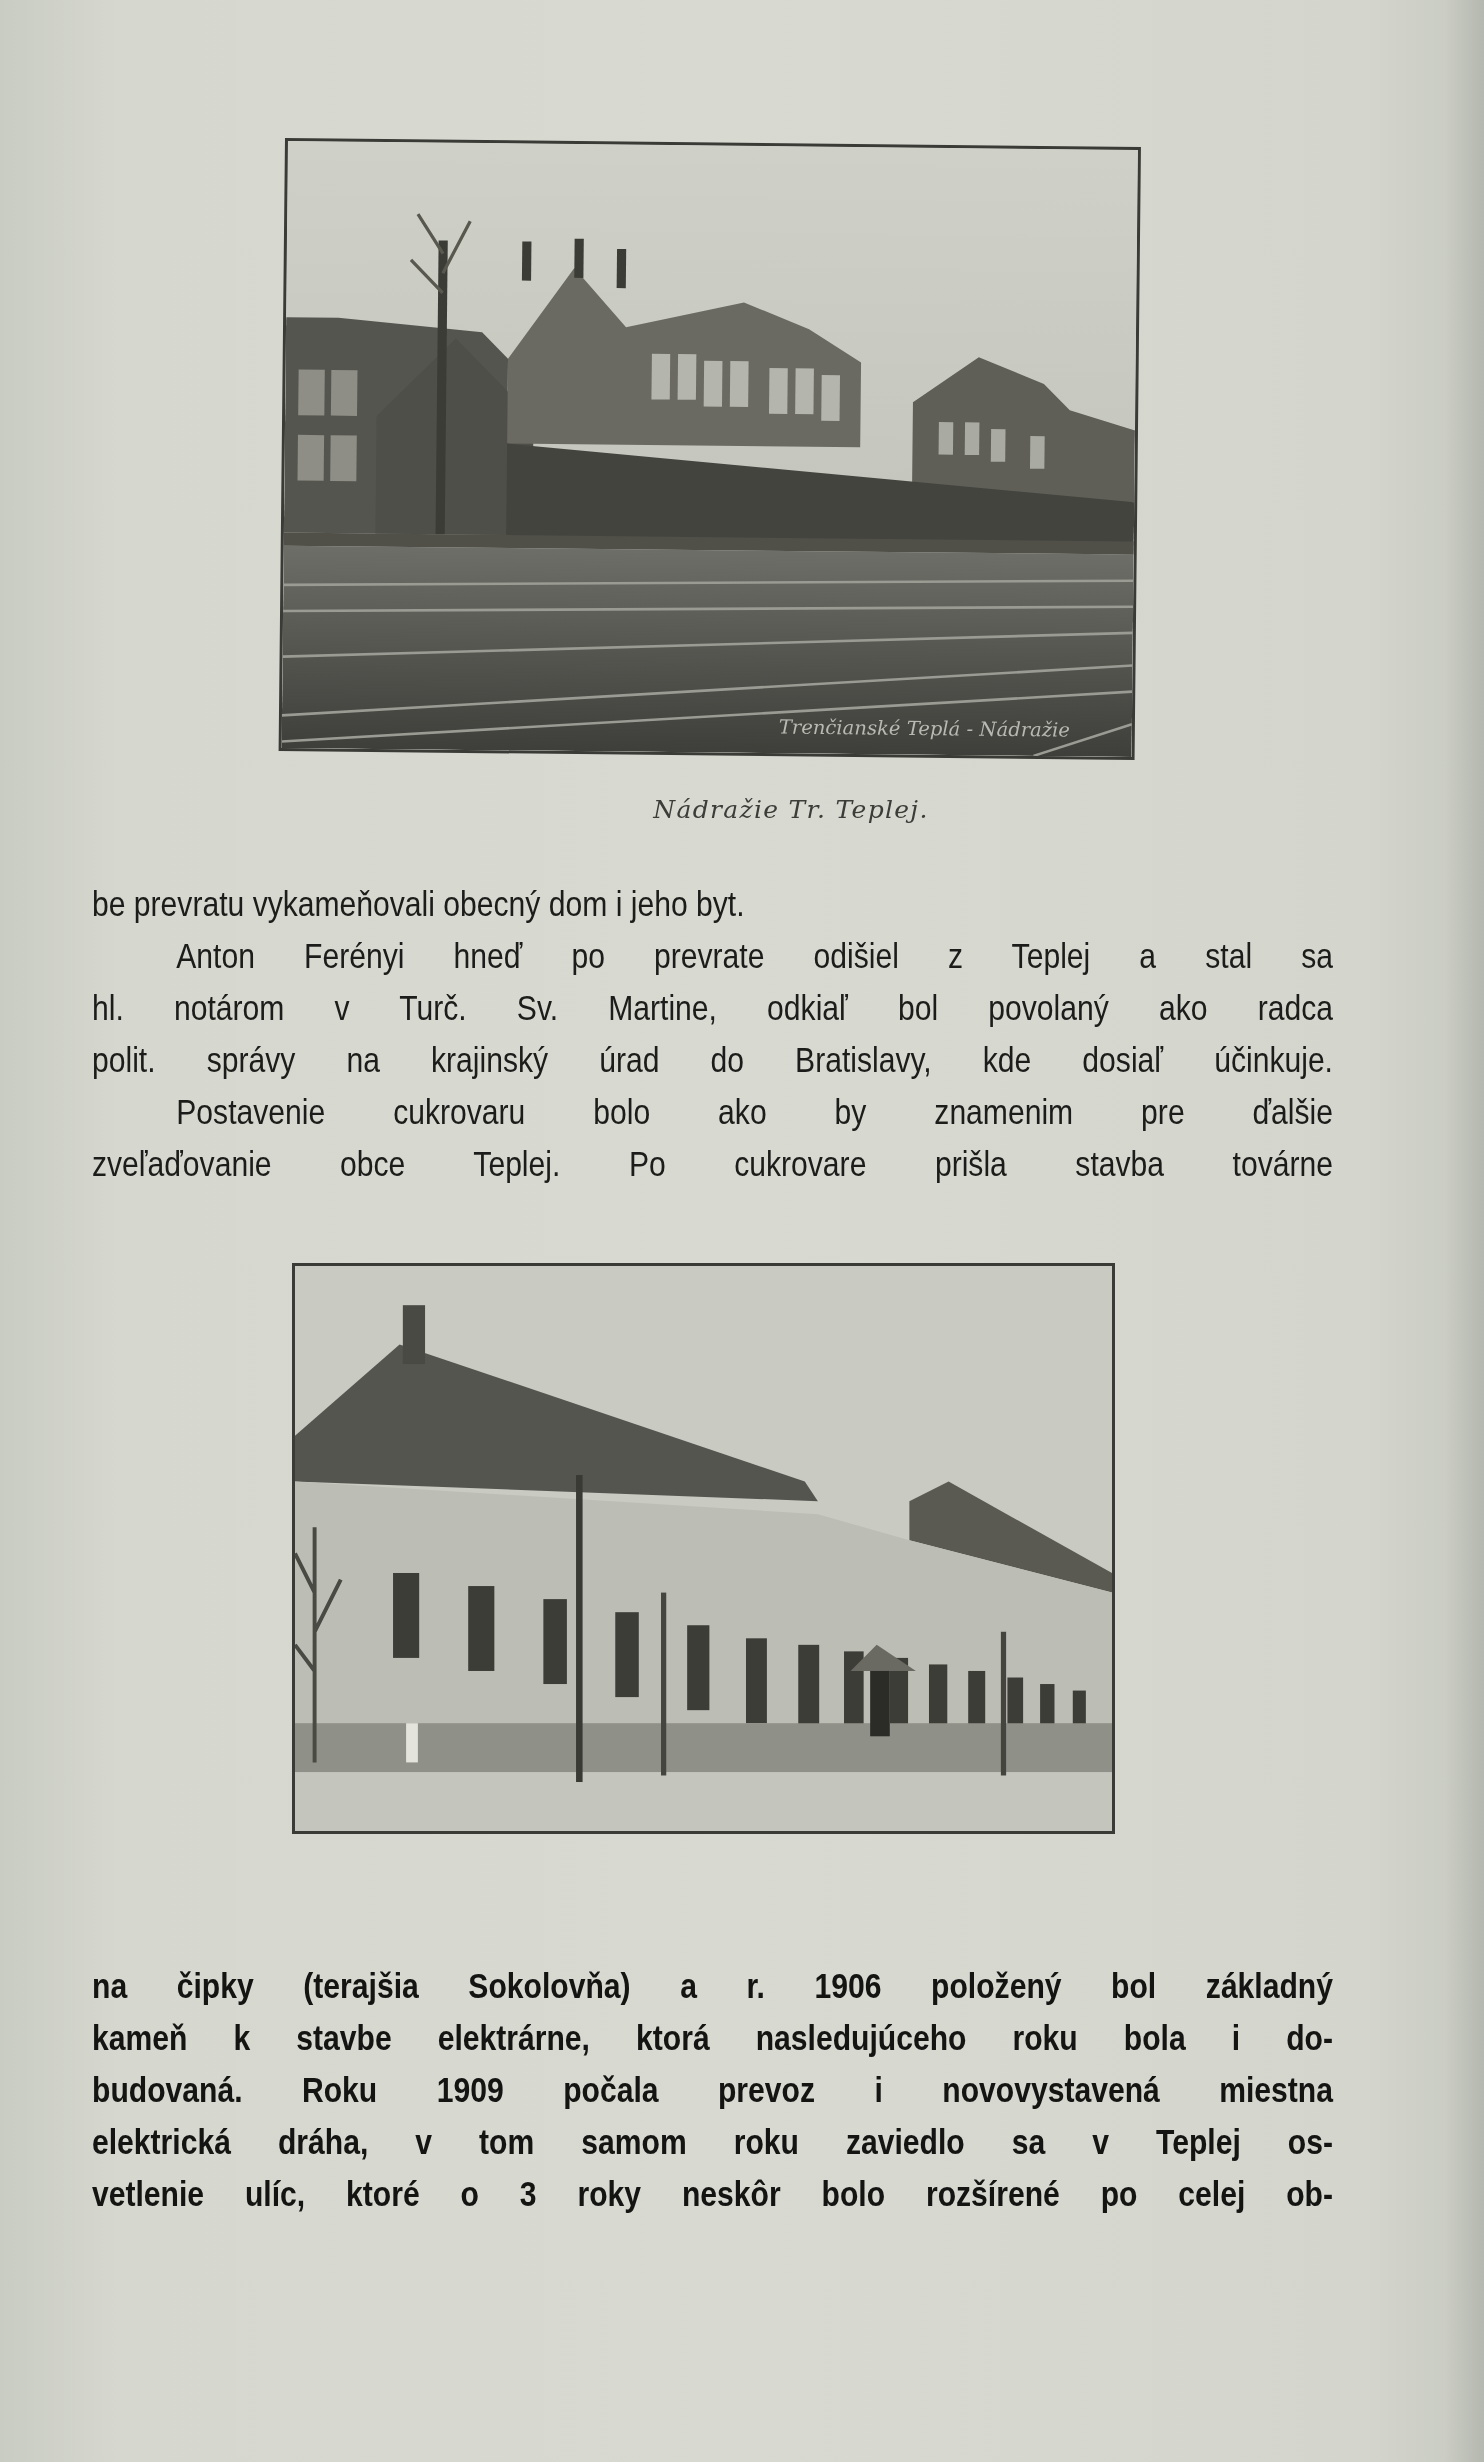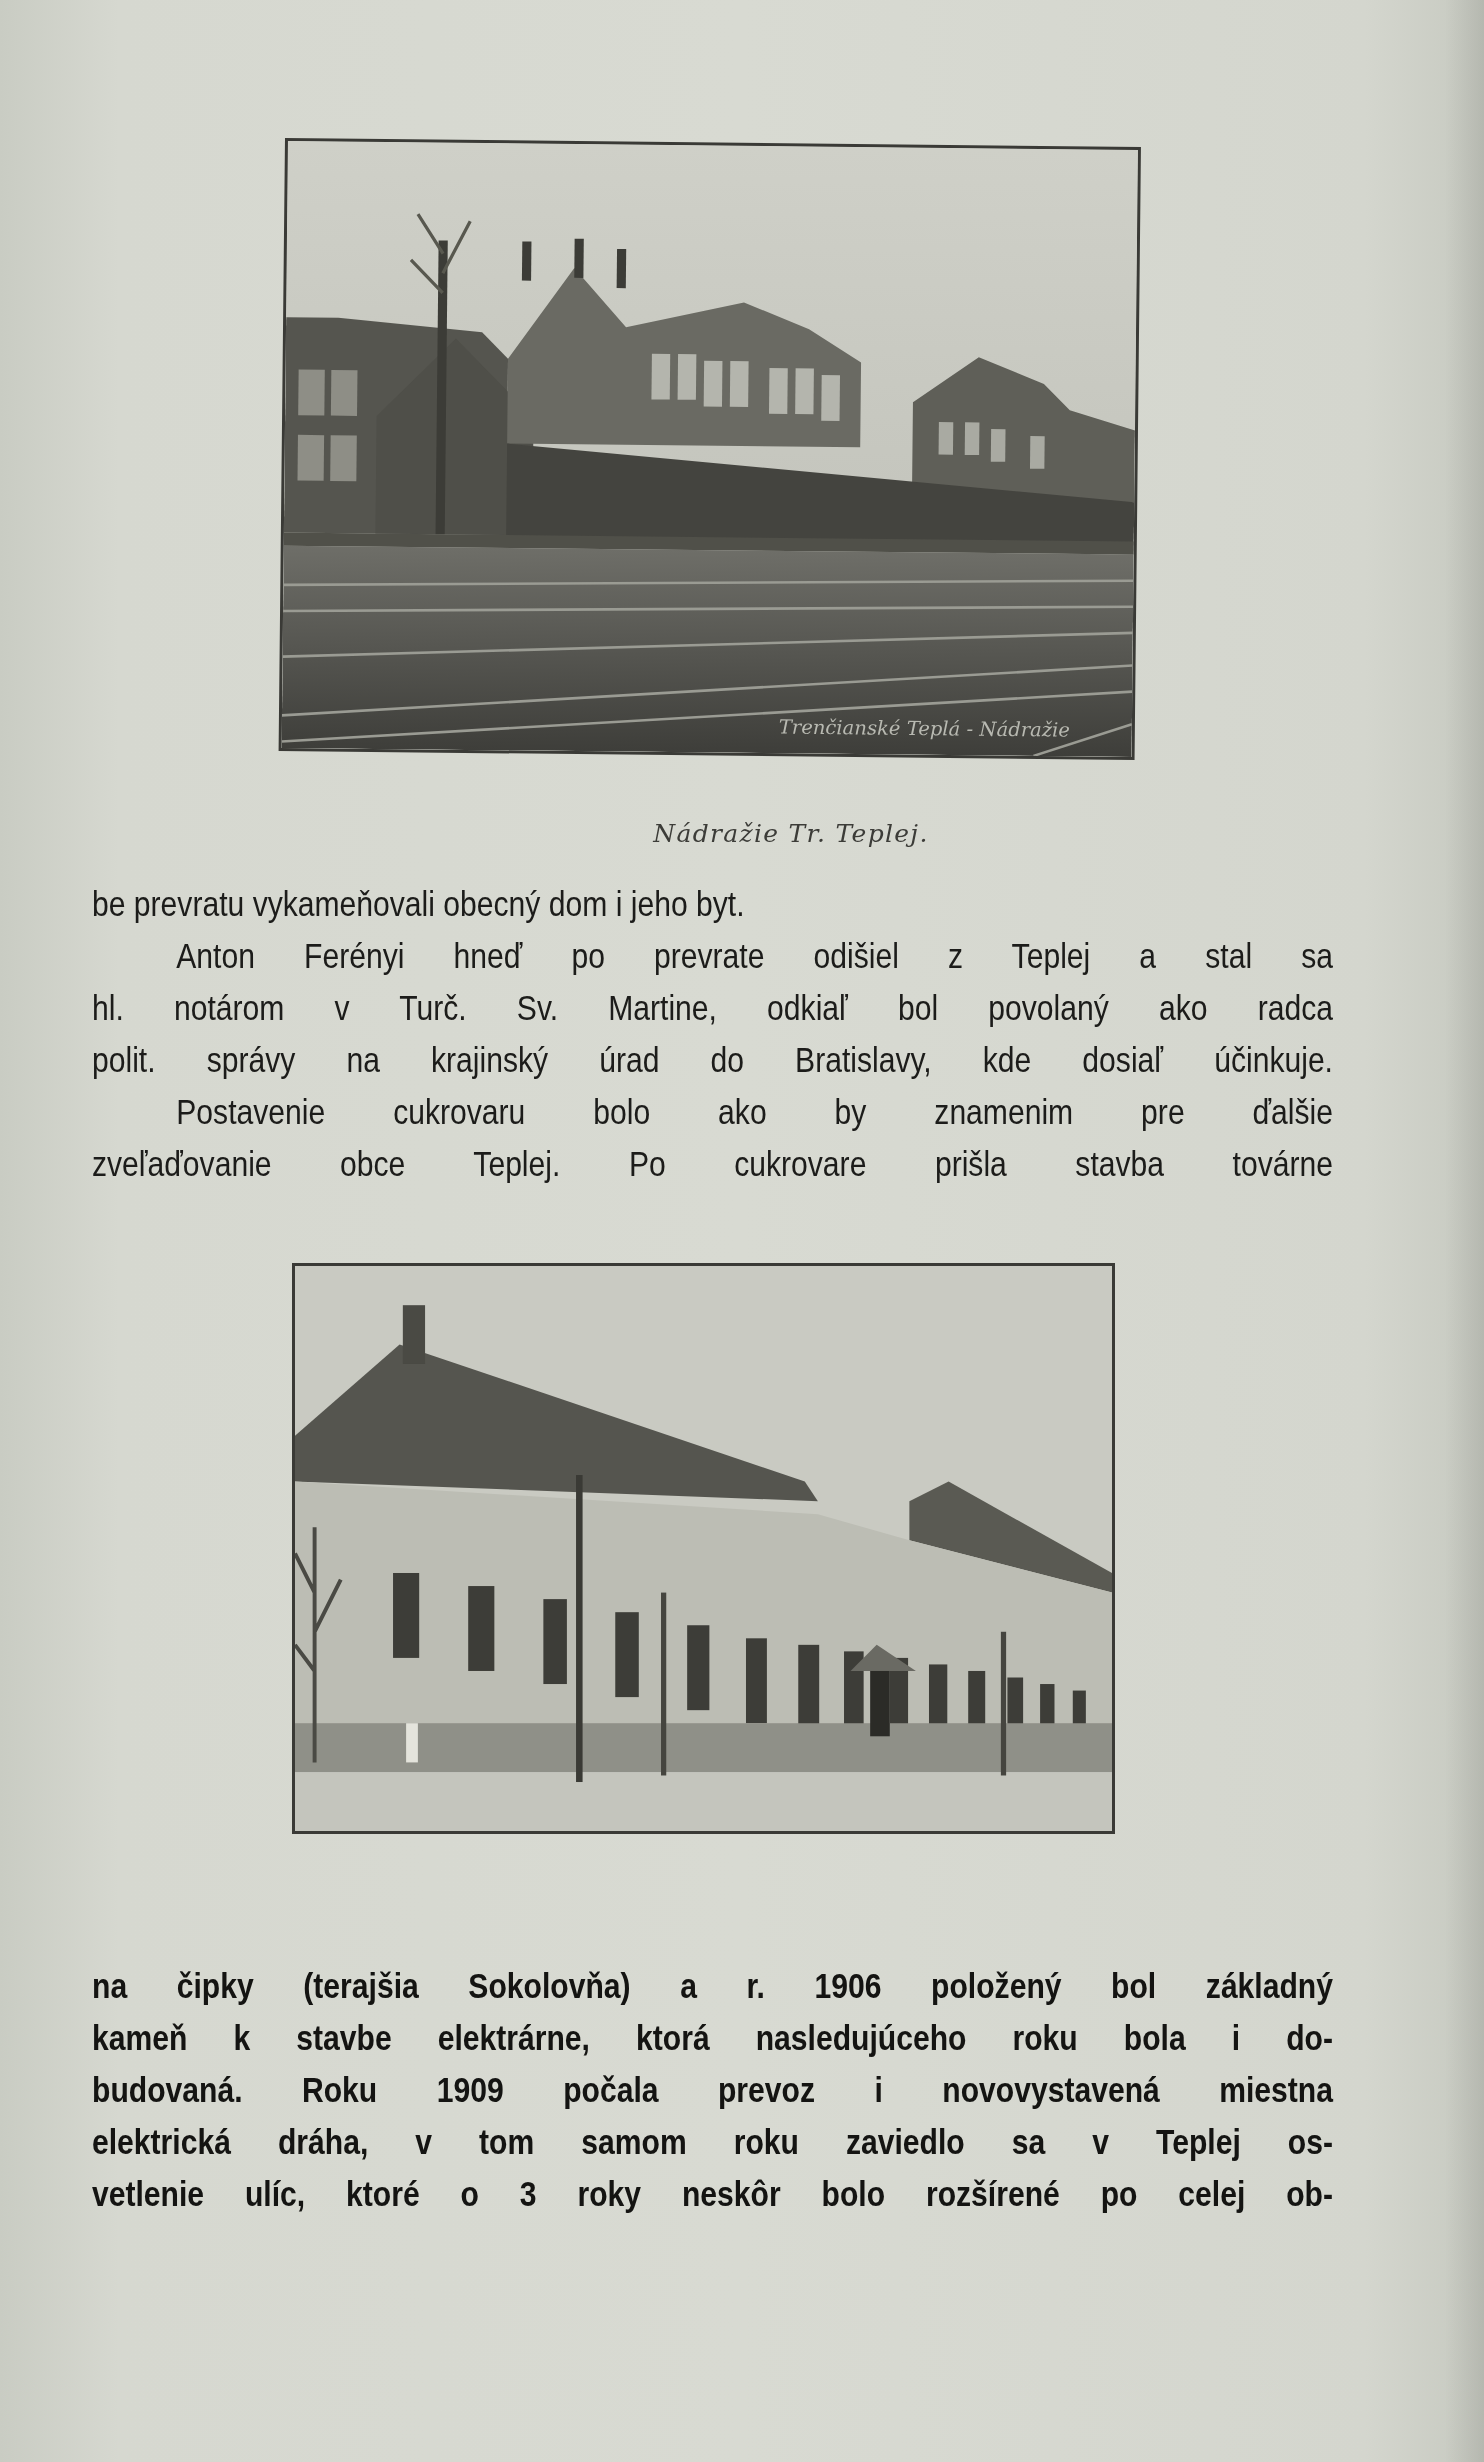--- a/index.html
+++ b/index.html
@@ -21,21 +21,21 @@
     border: 3.9px solid #3a3a36;
     box-sizing: border-box;
     overflow: hidden;
   }
   .photo svg { display: block; width: 100%; height: 100%; }
   .photo-1 { left: 285px; top: 138px; width: 856px; height: 613px; transform: rotate(0.6deg); transform-origin: left top; }
   .photo-2 { left: 292px; top: 1263px; width: 823px; height: 571px; }
   .caption {
     position: absolute; left: 0; width: 1484px; text-align: center;
     font-family: "DejaVu Serif", "Liberation Serif", serif;
-    font-style: italic; font-size: 25px; color: #3c3c38; letter-spacing: 1.3px; margin-top: 24px;
+    font-style: italic; font-size: 25px; color: #3c3c38; letter-spacing: 1.3px;
   }
   .caption-1 { top: 795px; padding-left: 98px; box-sizing: border-box; }
   .caption-2 { top: 1881px; }
   .text-block {
     position: absolute; left: 92px; width: 1240px;
     font-family: "Liberation Sans", "DejaVu Sans", sans-serif;
     font-size: 35px; line-height: 52px; color: #1c1c1a;
     transform: scaleX(0.86); transform-origin: left top;
   }
   .text-block-1 { top: 878px; width: 1443px; }

